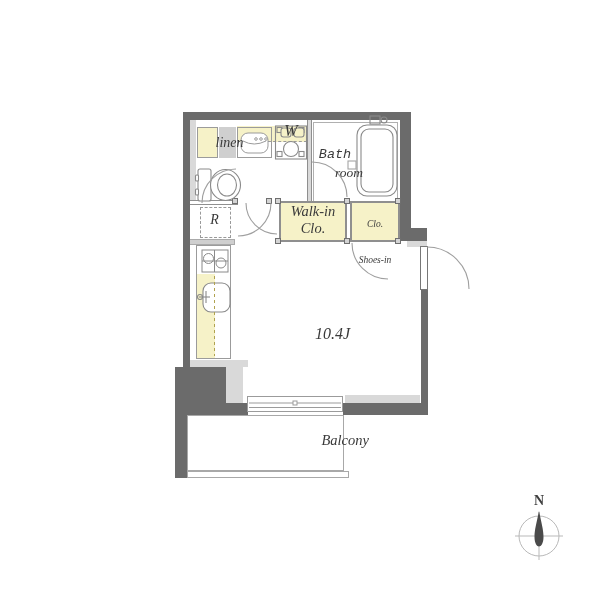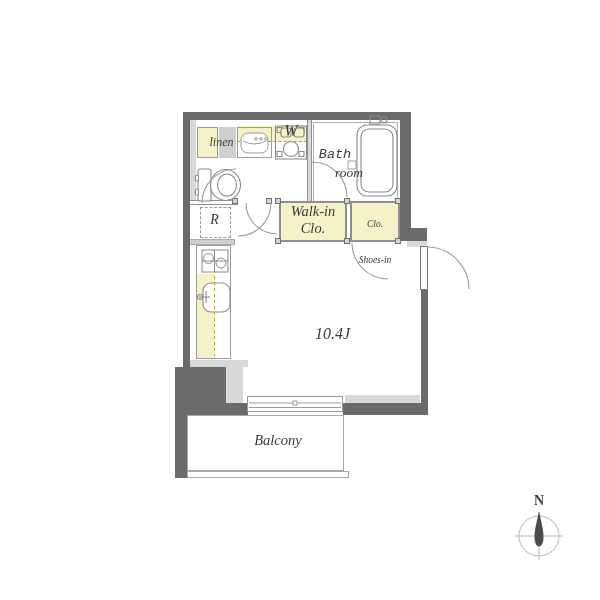--- a/index.html
+++ b/index.html
@@ -136,26 +136,26 @@
     </g>
 
     <g>
       <circle cx="539" cy="536" r="20" stroke="#b9b9b9" fill="none" stroke-width="1"></circle>
       <line x1="515" y1="536" x2="563" y2="536" stroke="#b9b9b9" stroke-width="1"></line>
       <line x1="539" y1="512" x2="539" y2="560" stroke="#b9b9b9" stroke-width="1"></line>
       <path d="M539,511 C536.5,523 534.5,530 534.5,537 C534.5,543.5 537,546.5 539,546.5 C541,546.5 543.5,543.5 543.5,537 C543.5,530 541.5,523 539,511 Z" fill="#4a4a4a"></path>
     </g>
   </svg>
 
-  <div class="lbl" style="left:204px;top:136px;width:35px;font-size:12px;">linen</div>
+  <div class="lbl" style="left:212px;top:136px;width:35px;font-size:14px;">linen</div>
   <div class="lbl" style="left:275px;top:123px;width:32px;font-size:16px;">W</div>
   <div class="lbl" style="left:310px;top:148px;width:50px;font-size:13.5px;font-family:Liberation Mono, monospace;">Bath</div>
   <div class="lbl" style="left:308px;top:166px;width:50px;font-size:13.5px;padding-left:16px;">room</div>
   <div class="lbl" style="left:200px;top:213px;width:29px;font-size:14px;">R</div>
   <div class="lbl" style="left:279px;top:204px;width:68px;font-size:14.5px;">Walk-in</div>
   <div class="lbl" style="left:279px;top:221px;width:68px;font-size:14.5px;">Clo.</div>
   <div class="lbl" style="left:350px;top:208px;width:50px;font-size:9.5px;margin-top:48px;">Shoes-in</div>
   <div class="lbl" style="left:350px;top:220px;width:50px;font-size:9.5px;">Clo.</div>
   <div class="lbl" style="left:270px;top:326px;width:125px;font-size:16px;">10.4J</div>
-  <div class="lbl" style="left:187px;top:433px;width:182px;font-size:14.5px;">Balcony</div>
+  <div class="lbl" style="left:187px;top:433px;width:182px;font-size:14.5px;text-align:right;">Balcony</div>
   <div class="lbl" style="left:524px;top:494px;width:30px;font-size:14px;font-style:normal;font-weight:600;color:#3f3f3f;">N</div>
 
 </div>
 
 </body></html>

